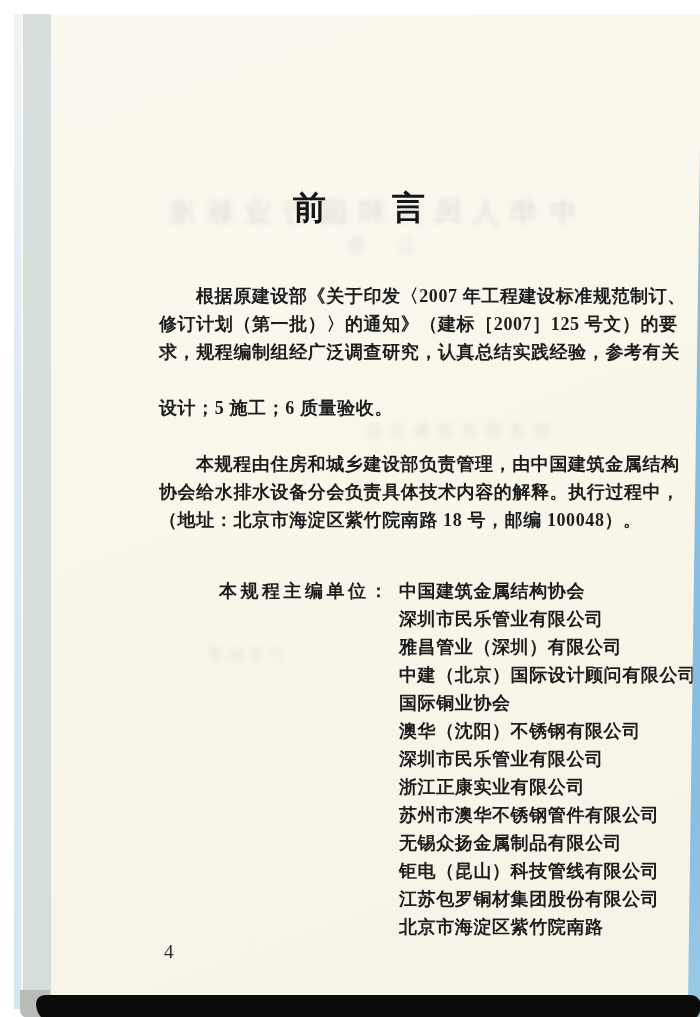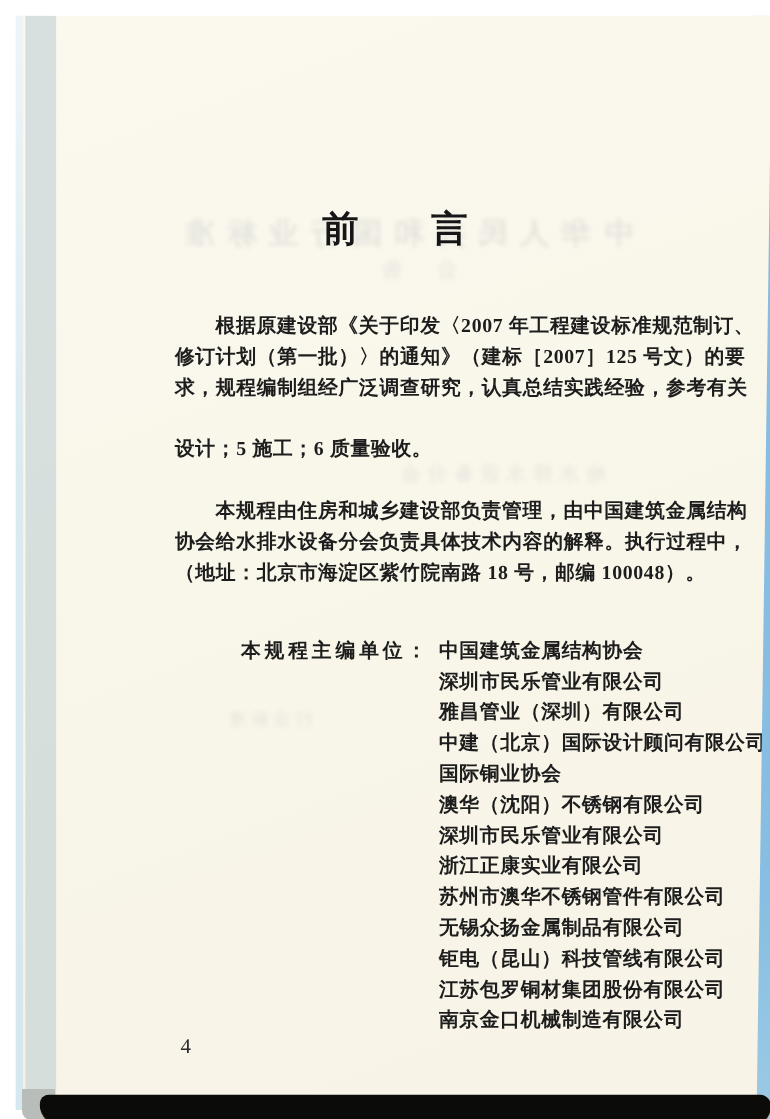--- a/index.html
+++ b/index.html
@@ -178,21 +178,21 @@
       <div class="row">
         <span class="org">无锡众扬金属制品有限公司</span>
       </div>
       <div class="row">
         <span class="org">钜电（昆山）科技管线有限公司</span>
       </div>
       <div class="row">
         <span class="org">江苏包罗铜材集团股份有限公司</span>
       </div>
       <div class="row">
-        <span class="org">南京金口机械制造有限公司</span>
+        <span class="org">北京市海淀区紫竹院南路</span>
       </div>
     </div>
   </div>
 
   <div class="page-number">4</div>
 </div>
 
 <div class="bottom-corner-shadow"></div>
 <div class="bottom-black-band"></div>
 <div class="bottom-white"></div>

